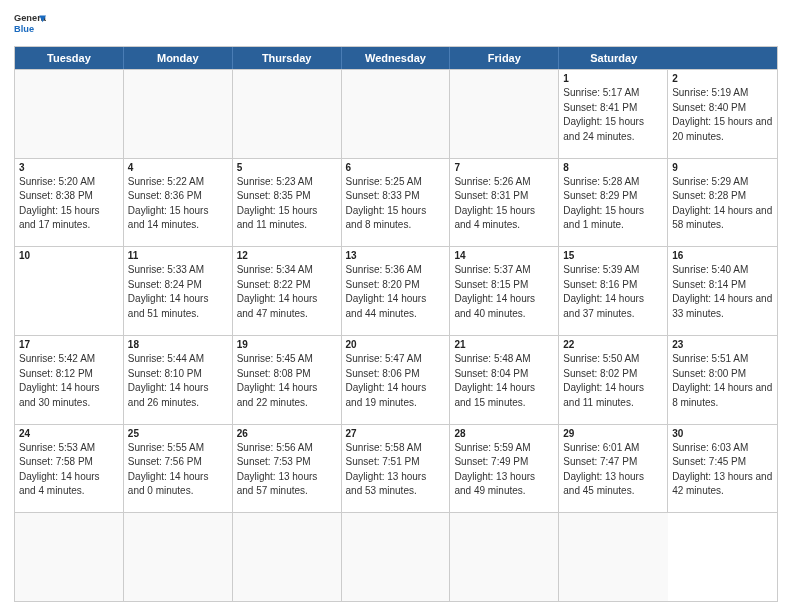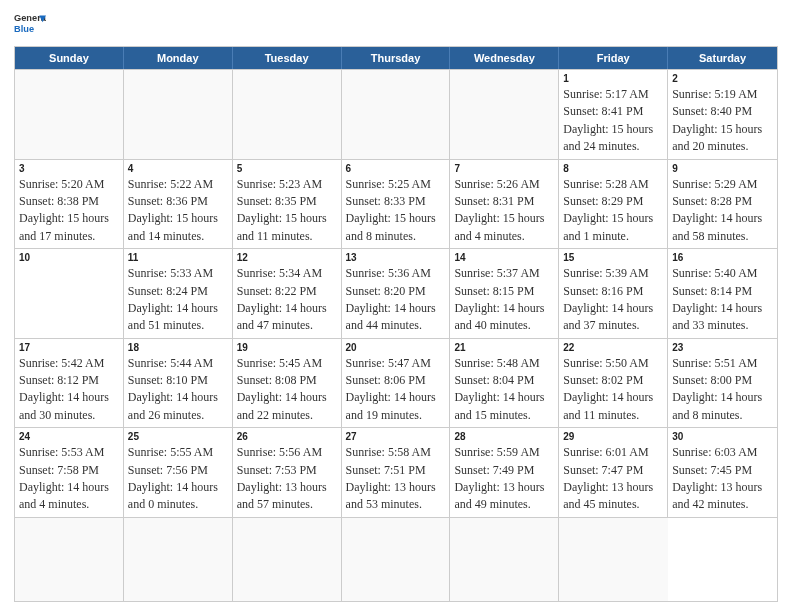--- a/index.html
+++ b/index.html
@@ -88,24 +88,23 @@
     .cal-cell:last-child { border-right: none; }
     .cal-cell.empty { background: #f9f9f9; }
     .cal-cell.has-data { background: #fff; }
     .day-number {
       font-size: 10px;
       font-weight: bold;
       color: #222;
       margin-bottom: 2px;
     }
     .day-info {
-      font-size: 12px;
+      font-size: 10px;
       line-height: 1.45;
       color: #333;
-      font-family: Liberation Serif, serif;
     }
   </style>
 </head>
 <body>
 
 <div class="page">
   <div class="header">
     <div class="logo">
       <svg class="logo-icon" viewBox="0 0 38 32" xmlns="http://www.w3.org/2000/svg">
         <text x="0" y="13" font-family="Arial" font-size="11" font-weight="bold" fill="#333">General</text>
@@ -114,23 +113,22 @@
       </svg>
     </div>
     <div class="title-block">
       <h1></h1>
       <h2></h2>
     </div>
   </div>
 
   <div class="calendar">
     <div class="cal-header" id="cal-header">
-        <div class="cal-header-cell">Sunday</div>
+        <div class="cal-header-cell">Tuesday</div>
         <div class="cal-header-cell">Monday</div>
-        <div class="cal-header-cell">Tuesday</div>
         <div class="cal-header-cell">Thursday</div>
         <div class="cal-header-cell">Wednesday</div>
         <div class="cal-header-cell">Friday</div>
         <div class="cal-header-cell">Saturday</div>
       </div>
     <div class="cal-body" id="cal-body">
         <div class="cal-row">
           <div class="cal-cell empty"></div>
           <div class="cal-cell empty"></div>
           <div class="cal-cell empty"></div>

